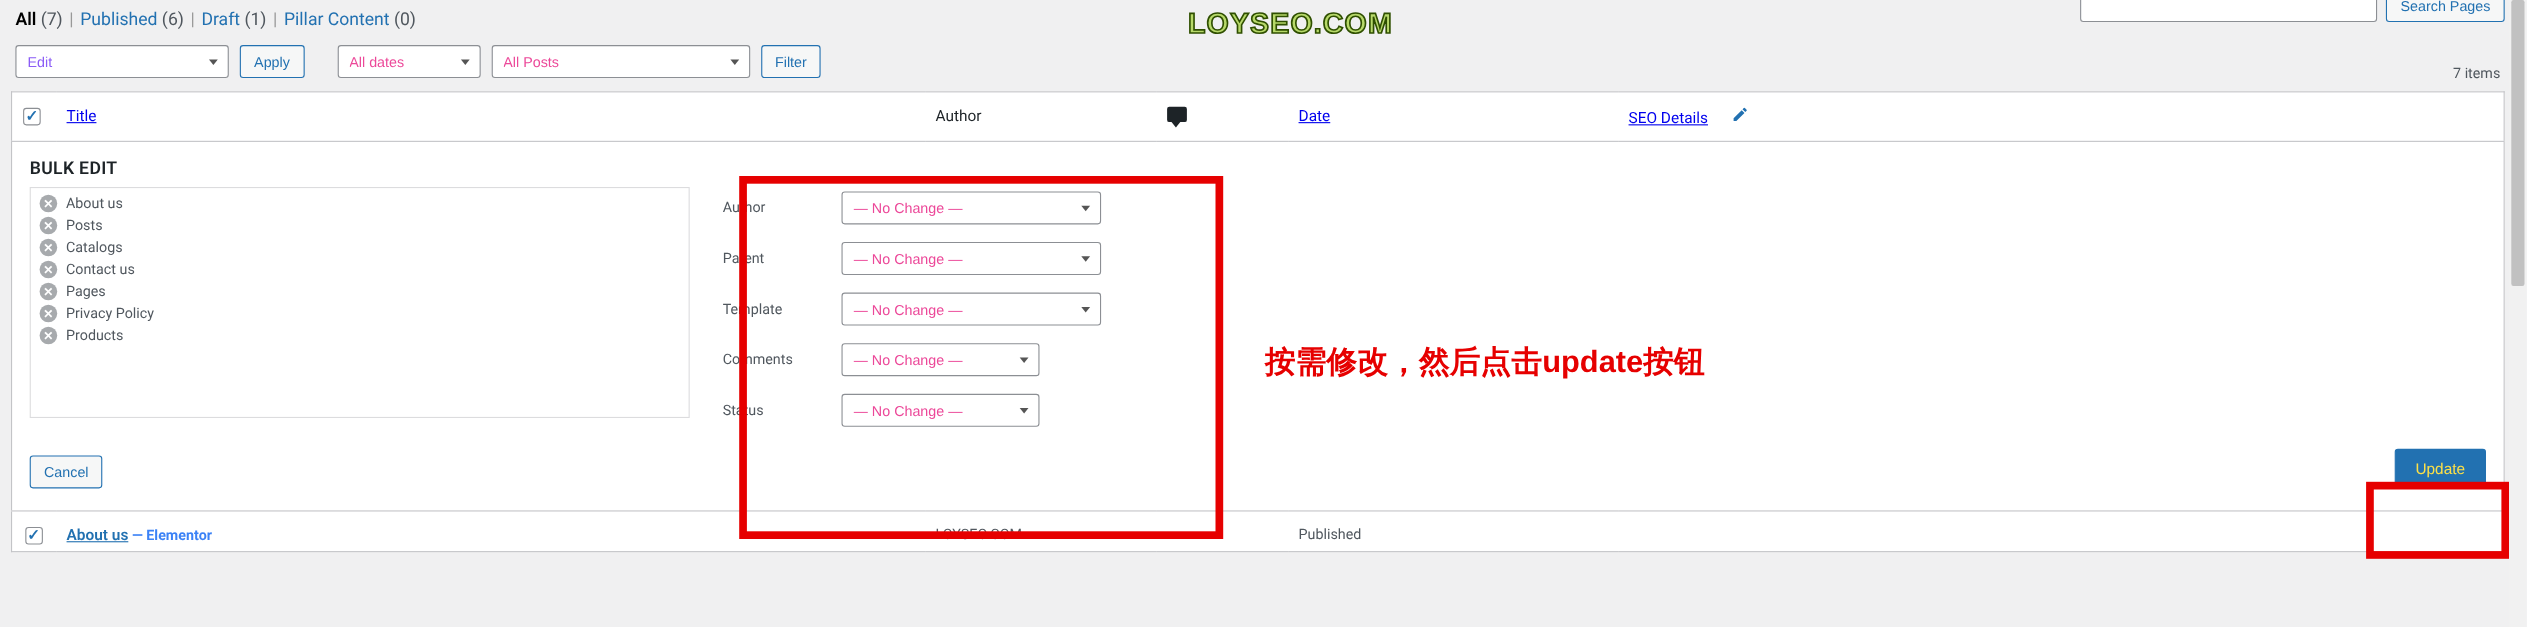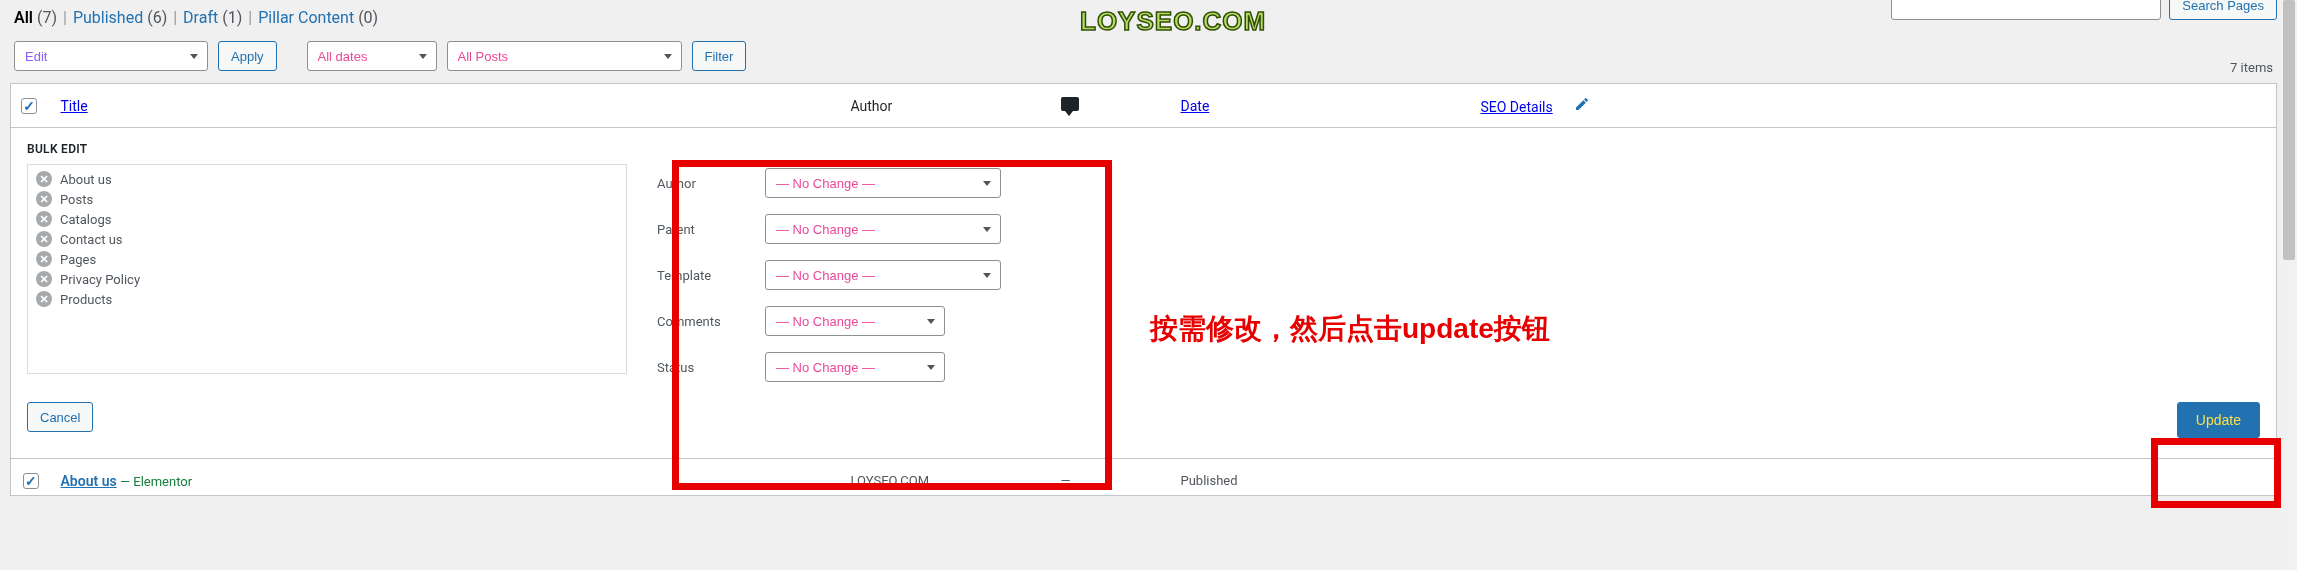--- a/index.html
+++ b/index.html
@@ -183,21 +183,21 @@
   
   .bulk-row td {
     padding: 0;
     border-bottom: 1px solid #c3c4c7;
   }
   .bulk-panel {
     padding: 14px 16px 20px;
     position: relative;
   }
   .bulk-title {
-    font-size: 12px;
+    font-size: 16px;
     font-weight: 600;
     color: #1d2327;
     margin-bottom: 8px;
     text-transform: uppercase;
     letter-spacing: 0.3px;
   }
   .bulk-body {
     display: flex;
     gap: 30px;
     align-items: flex-start;
@@ -275,36 +275,36 @@
     top: 310px;
     color: #e60000;
     font-size: 28px;
     font-weight: 700;
     font-family: "Microsoft YaHei", SimSun, sans-serif;
   }
 
   .bulk-actions {
     display: flex;
     justify-content: space-between;
-    align-items: flex-start;
+    align-items: flex-end;
     margin-top: 20px;
   }
 
   
   .data-row td {
     padding: 14px 10px 6px;
     vertical-align: top;
     color: #50575e;
   }
   .data-row .row-title {
     color: #2271b1;
     font-weight: 600;
     font-size: 14px;
   }
-  .post-state { color: #15803d; font-weight: 400; }
+  .post-state { color: #3b82f6; font-weight: 700; }
 
   .scrollbar-right {
     position: absolute;
     right: 0;
     top: 0;
     bottom: 0;
     width: 16px;
     background: #f1f1f1;
   }
   .scrollbar-thumb {

